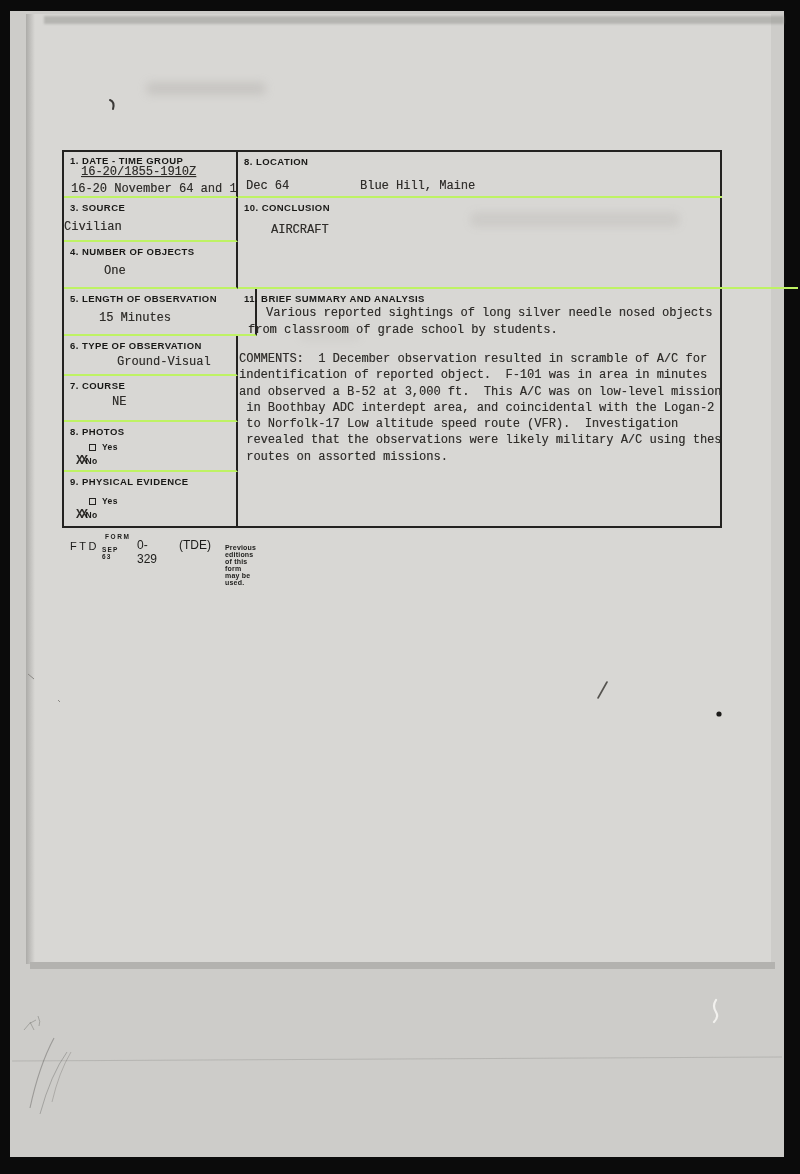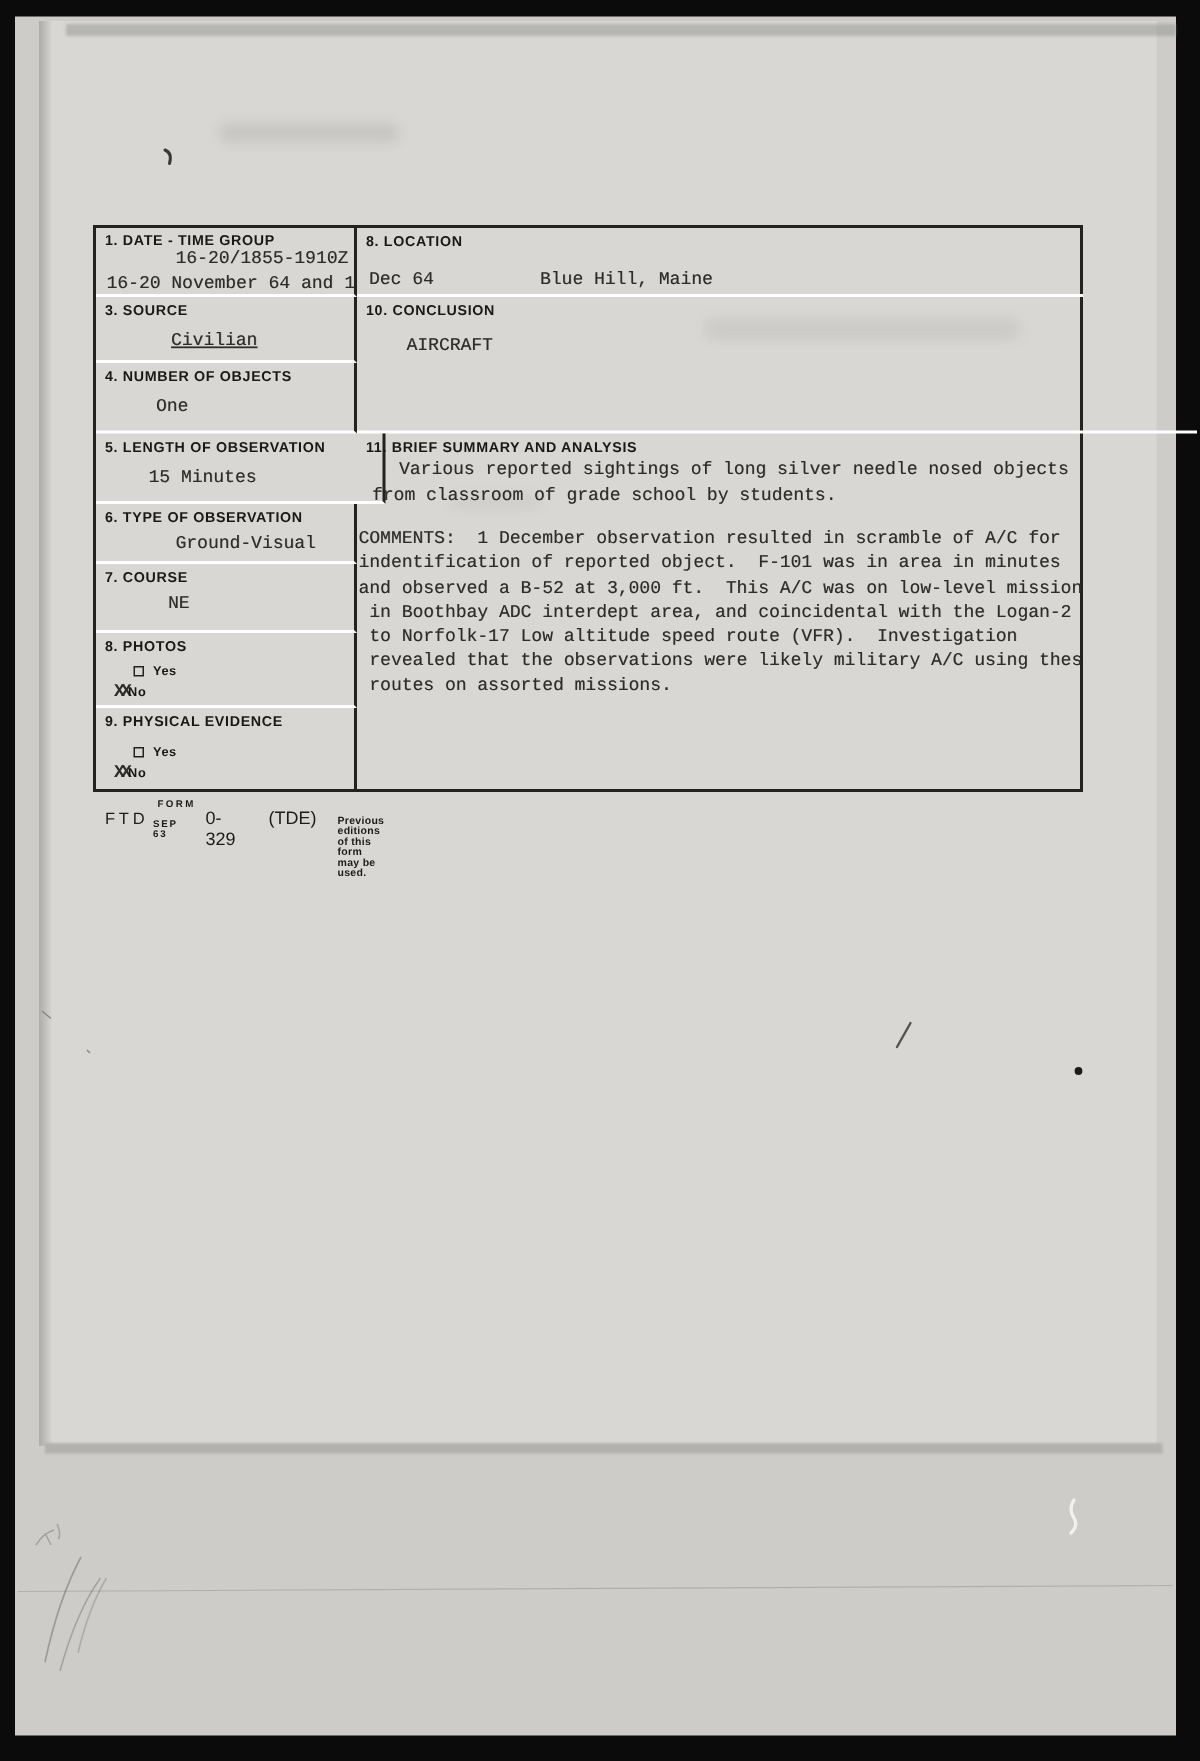--- a/index.html
+++ b/index.html
@@ -24,21 +24,21 @@
   .smudge-b { left:470px; top:212px; width:210px; height:15px; opacity:.7; }
   .smudge-c { left:300px; top:330px; width:60px;  height:10px; opacity:.5; }
 
   .marks { position:absolute; left:0; top:0; width:800px; height:1174px; pointer-events:none; }
 
   
   .form-table { position:absolute; left:62px; top:150px; width:660px; height:378px;
       border:2px solid #232220; }
   .cell { position:absolute; }
   .br { border-right:2px solid #232220; }
-  .bb { border-bottom:2px solid #ffffff; }
+  .bb { border-bottom:2px solid #bef264; }
 
   .flabel { font-size:9.5px; font-weight:bold; letter-spacing:.45px; color:#181816;
       padding:4px 0 0 6px; white-space:nowrap; }
   .typed { font-family:"Liberation Mono", monospace; font-size:12px; color:#2e2c29;
       text-shadow:.3px .3px 0 rgba(45,43,40,.45); white-space:pre; line-height:16.5px; }
 
   
   .c-dtg  { left:0; top:0;    width:174px; height:46px; }
   .c-src  { left:0; top:46px; width:174px; height:44px; }
   .c-num  { left:0; top:90px; width:174px; height:47px; }
@@ -47,27 +47,27 @@
   .c-crs  { left:0; top:224px; width:174px; height:46px; }
   .c-pho  { left:0; top:270px; width:174px; height:50px; }
   .c-phy  { left:0; top:320px; width:174px; height:54px; }
 
   
   .c-loc  { left:174px; top:0;    width:484px; height:46px; }
   .c-con  { left:174px; top:46px; width:560px; height:91px; }
   .c-sum  { left:174px; top:137px; width:484px; height:237px; overflow:hidden; }
 
   .c-dtg .flabel { padding-top:3px; }
-  .dt1 { margin-left:53px; margin-top:-2px; }
+  .dt1 { margin-left:17px; margin-top:-2px;text-decoration:underline; }
   .dt2 { margin-left:7px; }
 
   .loc-val { position:absolute; top:26px; left:8px; }
   .loc-city { position:absolute; top:26px; left:122px; }
 
-  .v-src  { margin-left:50px; margin-top:6px;text-decoration:underline; }
+  .v-src  { margin-top:6px; }
   .v-num  { margin-left:40px; margin-top:6px; }
   .v-len  { margin-left:35px; margin-top:6px; }
   .v-type { margin-left:53px; margin-top:3px; }
   .v-crs  { margin-left:48px; margin-top:3px; }
   .v-con  { margin-left:33px; margin-top:9px; }
 
   .cbrow { position:absolute; display:flex; align-items:center; }
   .cbox { display:inline-block; width:7px; height:7px; border:1.4px solid #232220; margin-right:6px; }
   .cbtext { font-size:8.5px; font-weight:bold; letter-spacing:.4px; color:#181816; }
   .xxmark { font-family:"Liberation Mono", monospace; font-weight:bold; font-size:12px;

